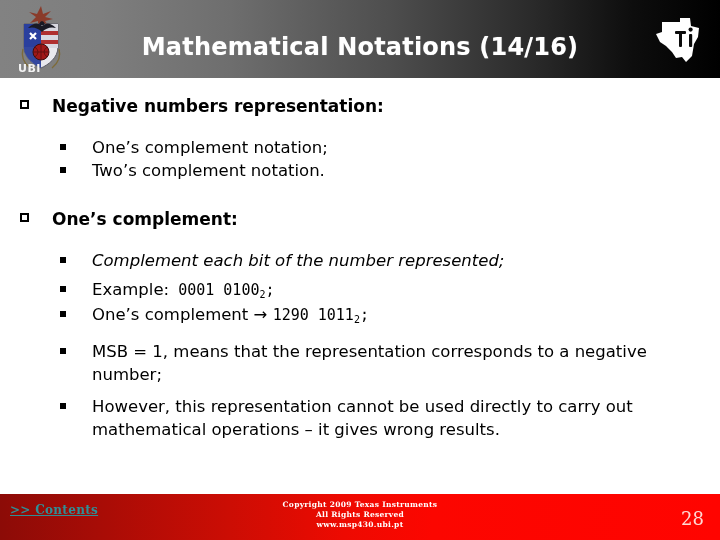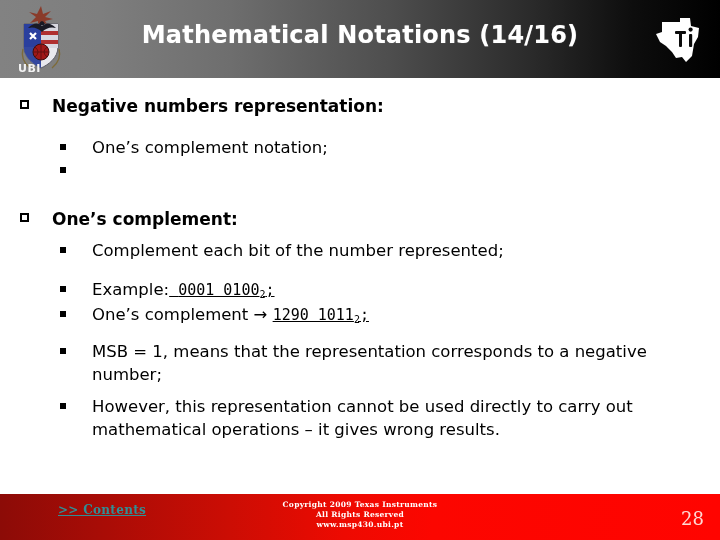--- a/index.html
+++ b/index.html
@@ -37,21 +37,21 @@
         #6e6e6e 32%,
         #4e4e4e 54%,
         #2a2a2a 74%,
         #0d0d0d 88%,
         #000000 100%);
     overflow: hidden;
   }
   .header-title {
     position: absolute;
     left: 0;
-    top: 20px;
+    top: 32px;
     width: 720px;
     text-align: center;
     color: #ffffff;
     font-size: 24px;
     font-weight: bold;
     font-family: "DejaVu Sans", sans-serif;
     letter-spacing: 0.2px;
     line-height: 30px;
     text-shadow: 0 0 1px rgba(255,255,255,0.35);
   }
@@ -131,21 +131,20 @@
     height: 6px;
     background: #000;
     display: block;
   }
   .l2.wide { padding-right: 22px; }
 
   .mono {
     font-family: "DejaVu Sans Mono", monospace;
     font-size: 15px;
     letter-spacing: 0px;
-    text-decoration: underline;
   }
   .mono sub {
     font-size: 10px;
     vertical-align: baseline;
     position: relative;
     top: 3px;
   }
   .arrow { font-family: "DejaVu Sans", sans-serif; }
 
   
@@ -168,21 +167,20 @@
     position: absolute;
     left: 10px;
     top: 9px;
     font-size: 12px;
     font-weight: bold;
     color: #2f8f96;
     text-decoration: underline;
     font-family: "DejaVu Serif", serif;
     cursor: pointer;
     letter-spacing: 0.3px;
-    margin-left: 48px;
   }
   .copyright {
     position: absolute;
     left: 0;
     top: 6px;
     width: 720px;
     text-align: center;
     color: #ffffff;
     font-size: 7.5px;
     font-weight: bold;
@@ -265,29 +263,30 @@
       <div class="l1">
         <span class="bullet-sq"></span>
         <span>Negative numbers representation:</span>
       </div>
       <div class="l2" style="margin-top:18px;">
         <span class="bullet-dot"></span>
         <span>One’s complement notation;</span>
       </div>
       <div class="l2">
         <span class="bullet-dot"></span>
+        <span>Two’s complement notation.</span>
       </div>
     </div>
 
     <div class="block" style="top:130px;">
       <div class="l1">
         <span class="bullet-sq"></span>
         <span>One’s complement:</span>
       </div>
-      <div class="l2" style="margin-top:8px;">
+      <div class="l2" style="margin-top:18px;font-style:italic;">
         <span class="bullet-dot"></span>
         <span>Complement each bit of the number represented;</span>
       </div>
     </div>
 
     <div class="block" style="top:200px;">
       <div class="l2">
         <span class="bullet-dot"></span>
         <span>Example:</span><span class="mono">&nbsp;<span>0001 0100</span><sub>2</sub><span>;</span></span>
       </div>

